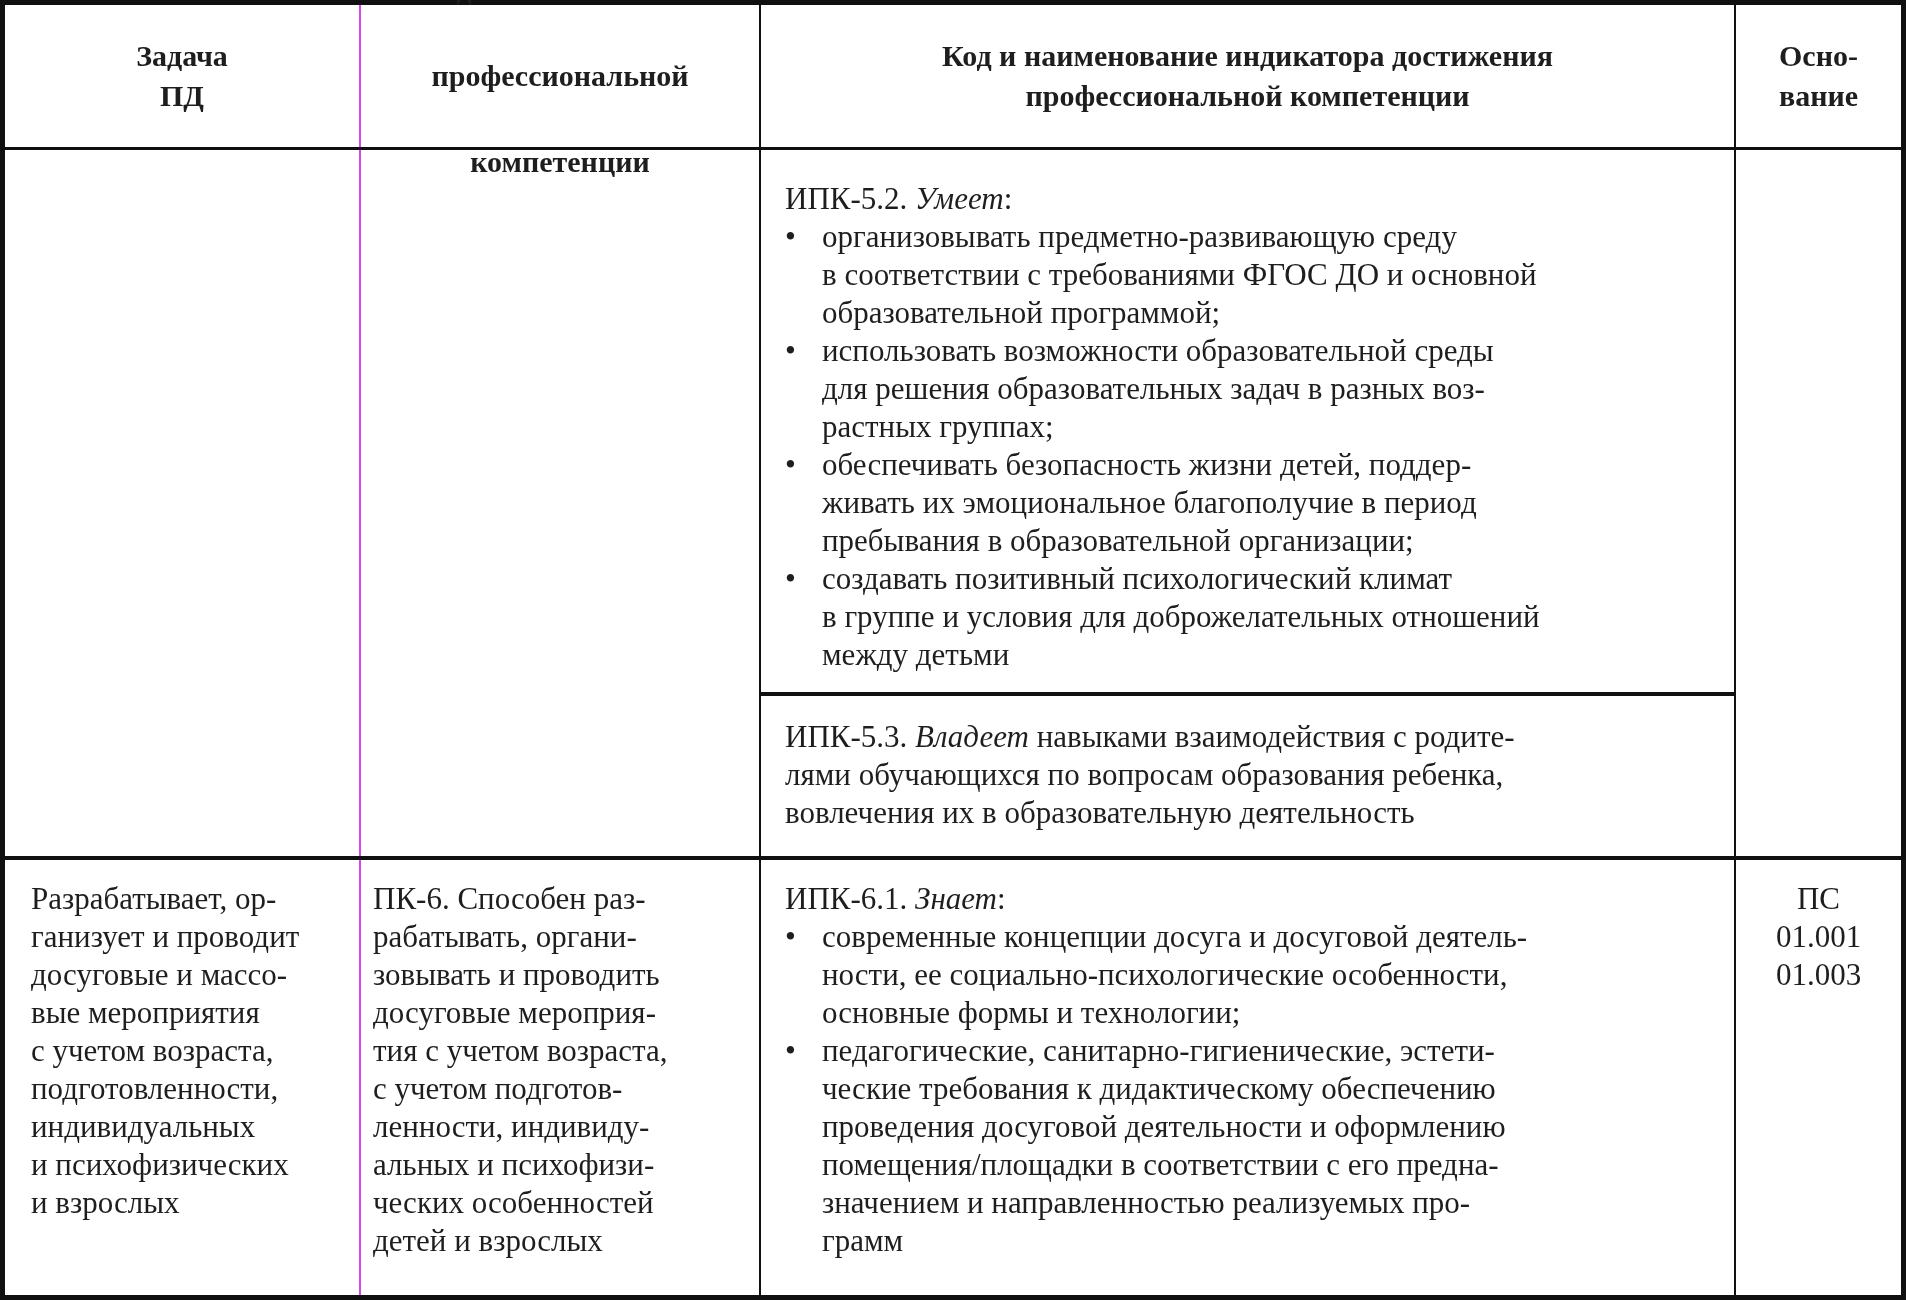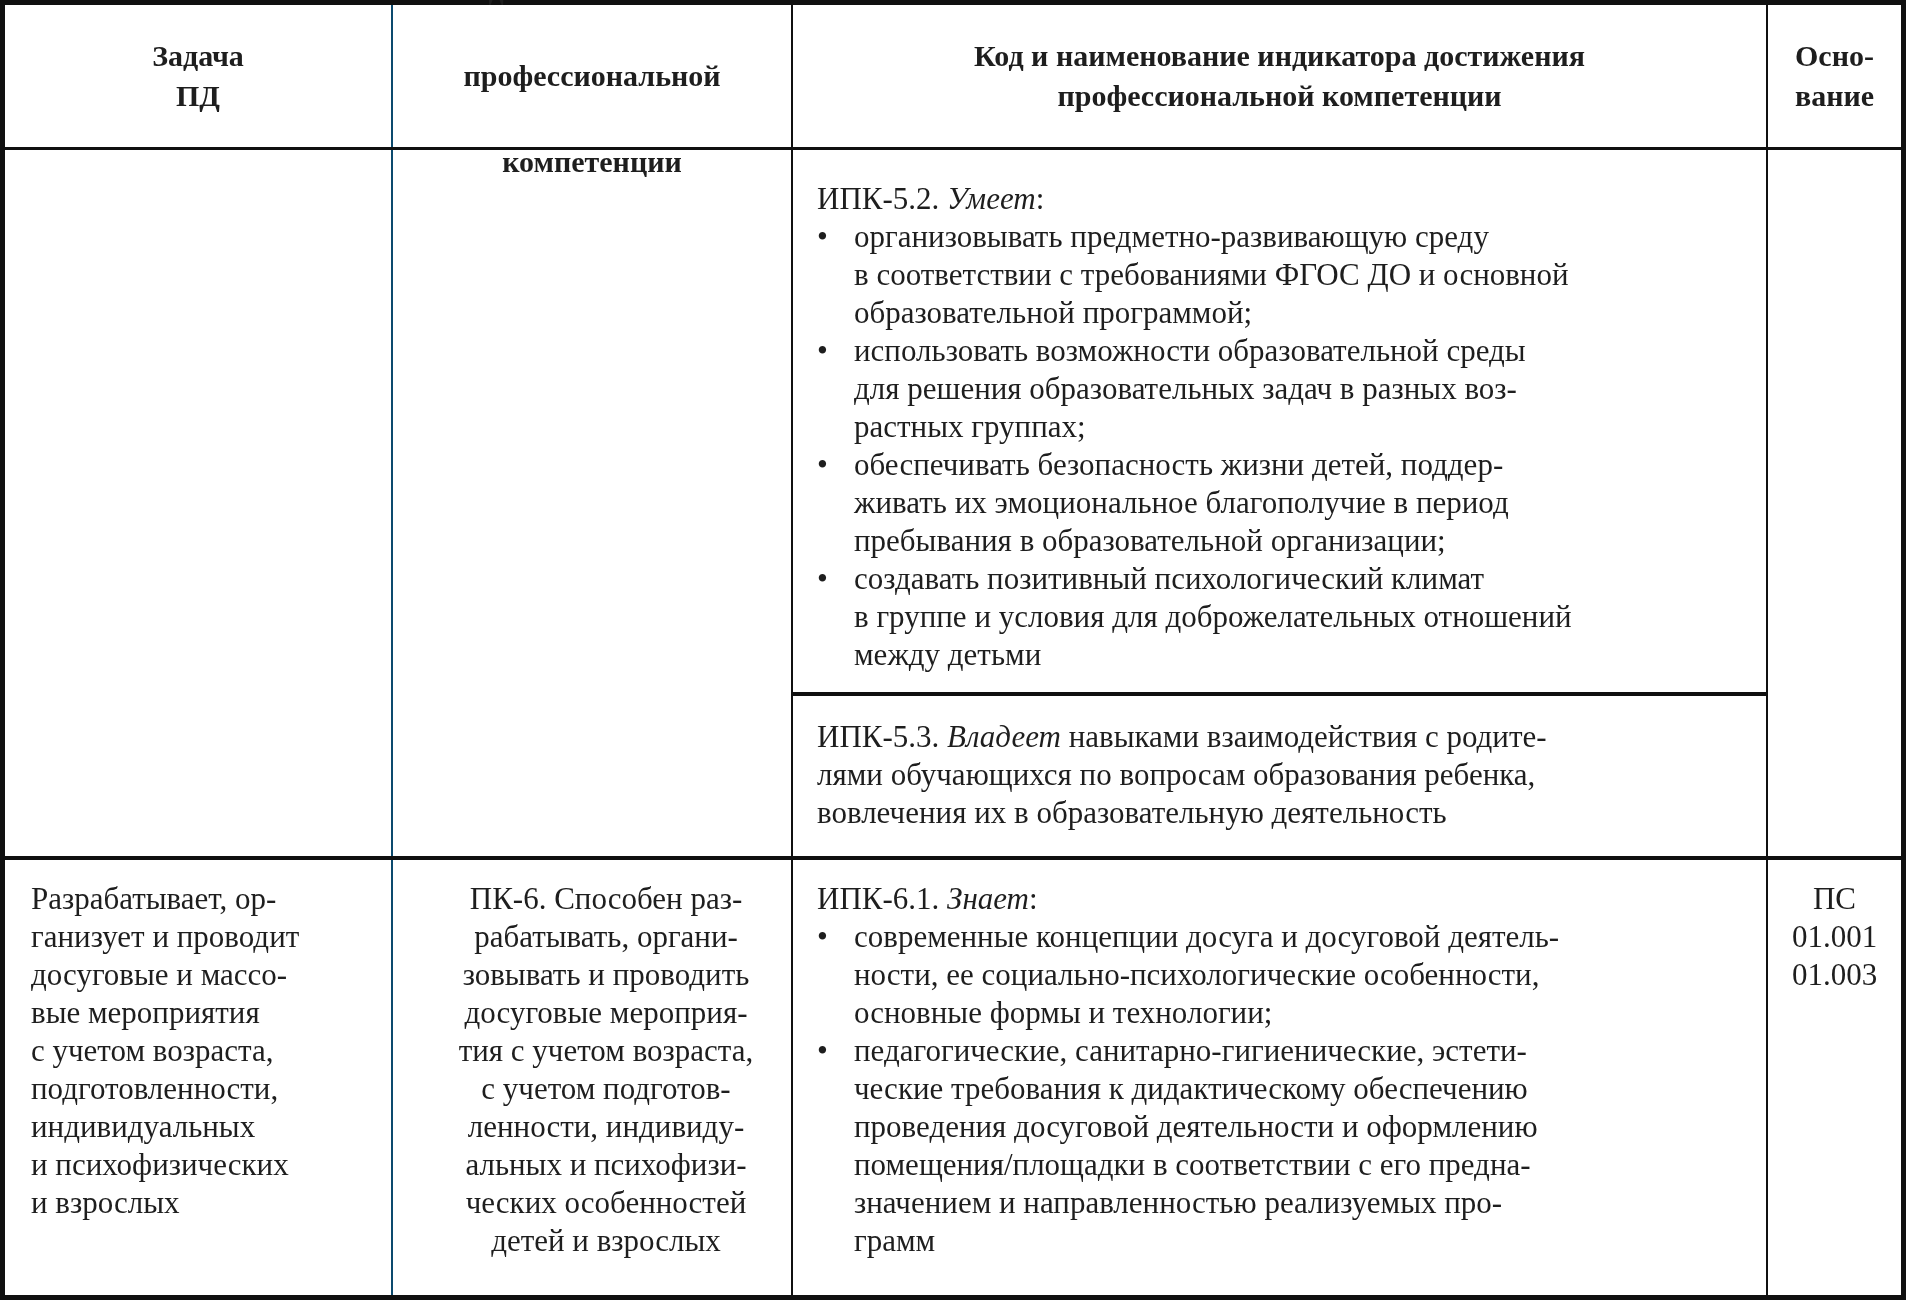--- a/index.html
+++ b/index.html
@@ -4,34 +4,34 @@
 <style>
   html,body{margin:0;padding:0;background:#ffffff;}
   body{width:1906px;height:1300px;position:relative;overflow:hidden;
        font-family:"Liberation Serif","DejaVu Serif",serif;color:#1e1e1e;}
   .tbl{position:absolute;inset:0;border:5px solid #101010;display:flex;flex-direction:column;box-sizing:border-box;background:#fff;}
   .row{display:flex;flex:none;min-height:0;}
   .header-row{height:142px;border-bottom:3px solid #101010;}
   .row2{height:706px;border-bottom:4px solid #101010;}
   .row3{flex:1;}
   .cell{box-sizing:border-box;flex:none;min-width:0;}
-  .c1{width:388px;border-right:2px solid #0c4a6e;}
+  .c1{width:356px;border-right:2px solid #d946ef;}
   .c2{width:400px;border-right:2px solid #101010;gap:46px;}
   .c3{width:975px;border-right:2px solid #101010;}
   .c4{flex:1;}
   .hcell{display:flex;flex-direction:column;align-items:center;justify-content:center;
          text-align:center;font-weight:bold;font-size:30px;line-height:40px;}
   .body-text{font-size:31px;line-height:38px;}
   .pad-std{padding:20px 16px 0 26px;}
   .col3-split{display:flex;flex-direction:column;padding:0;}
   .sub52{height:546px;border-bottom:4px solid #101010;box-sizing:border-box;padding:30px 16px 0 24px;}
   .sub53{flex:1;box-sizing:border-box;padding:22px 16px 0 24px;}
   .row3 .cell{padding-top:20px;}
   .row3 .c1{padding-left:26px;padding-right:14px;}
-  .row3 .c2{padding-left:40px;padding-right:12px;text-align:center;}
+  .row3 .c2{padding-left:12px;padding-right:12px;}
   .row3 .c3{padding-left:24px;padding-right:16px;}
   .basis-cell{text-align:center;padding-top:20px;}
   .ln{white-space:nowrap;}
   .it{font-style:italic;}
   .bi{display:flex;align-items:flex-start;}
   .bu{width:37px;flex:none;}
   .bt{flex:1;min-width:0;}
 </style>
 </head>
 <body>

